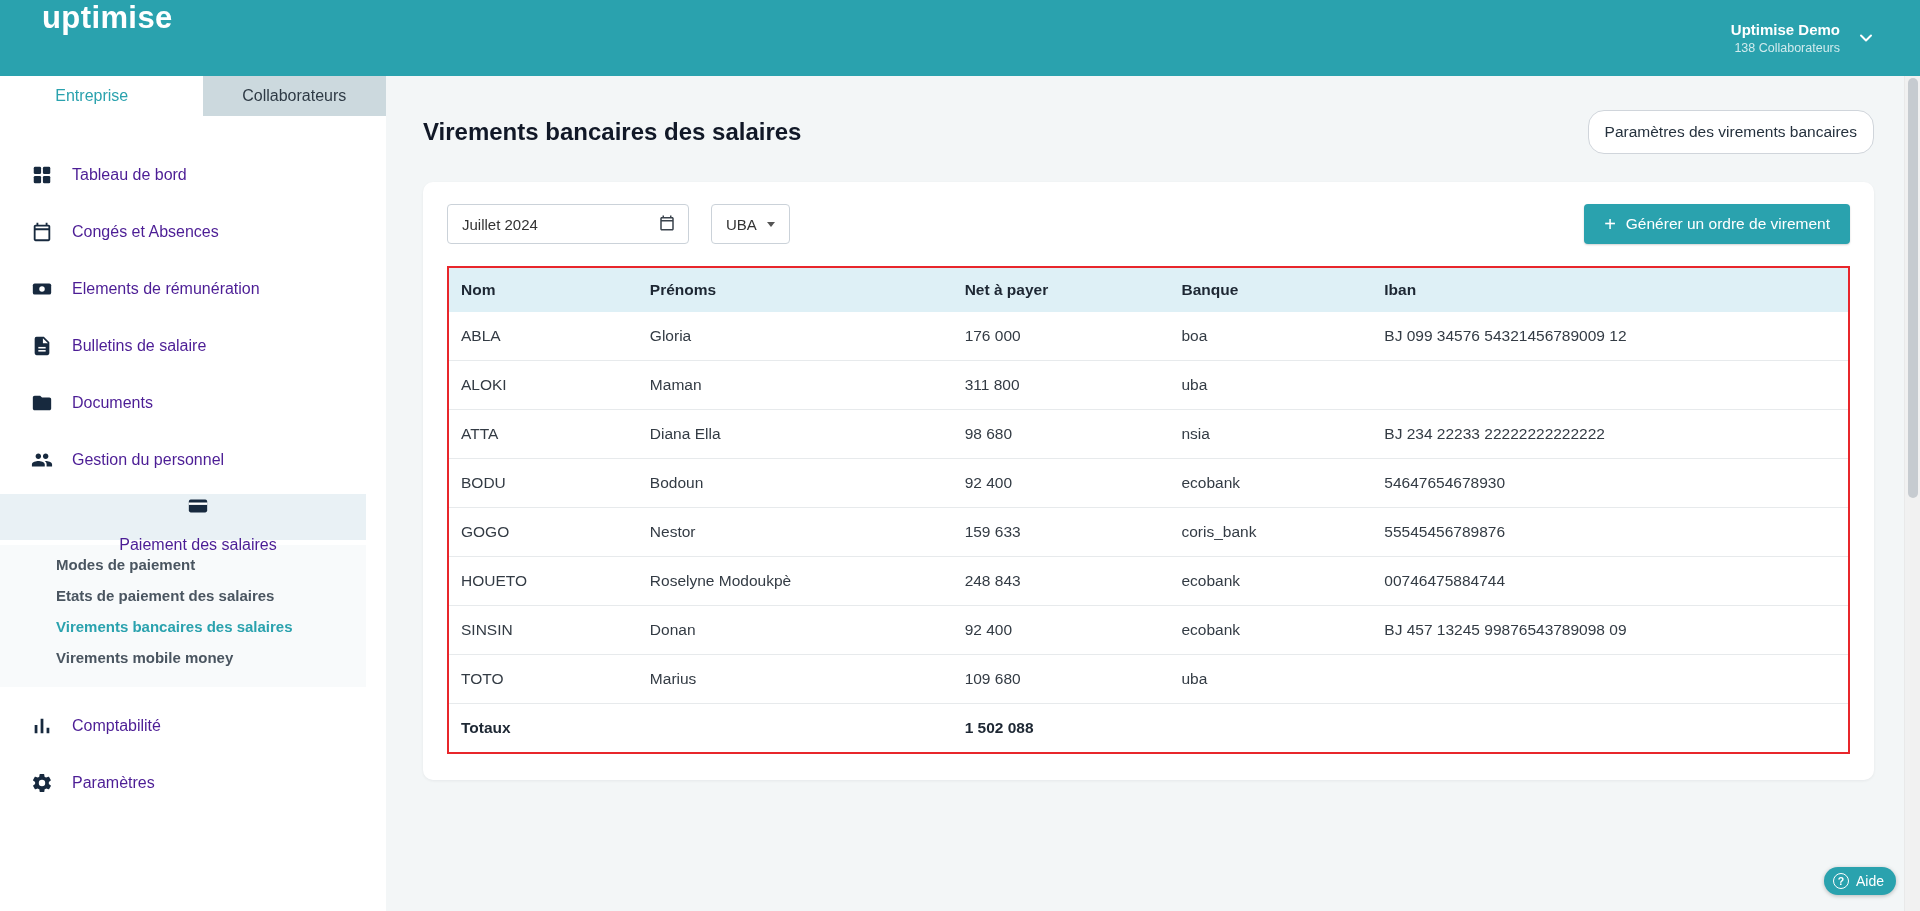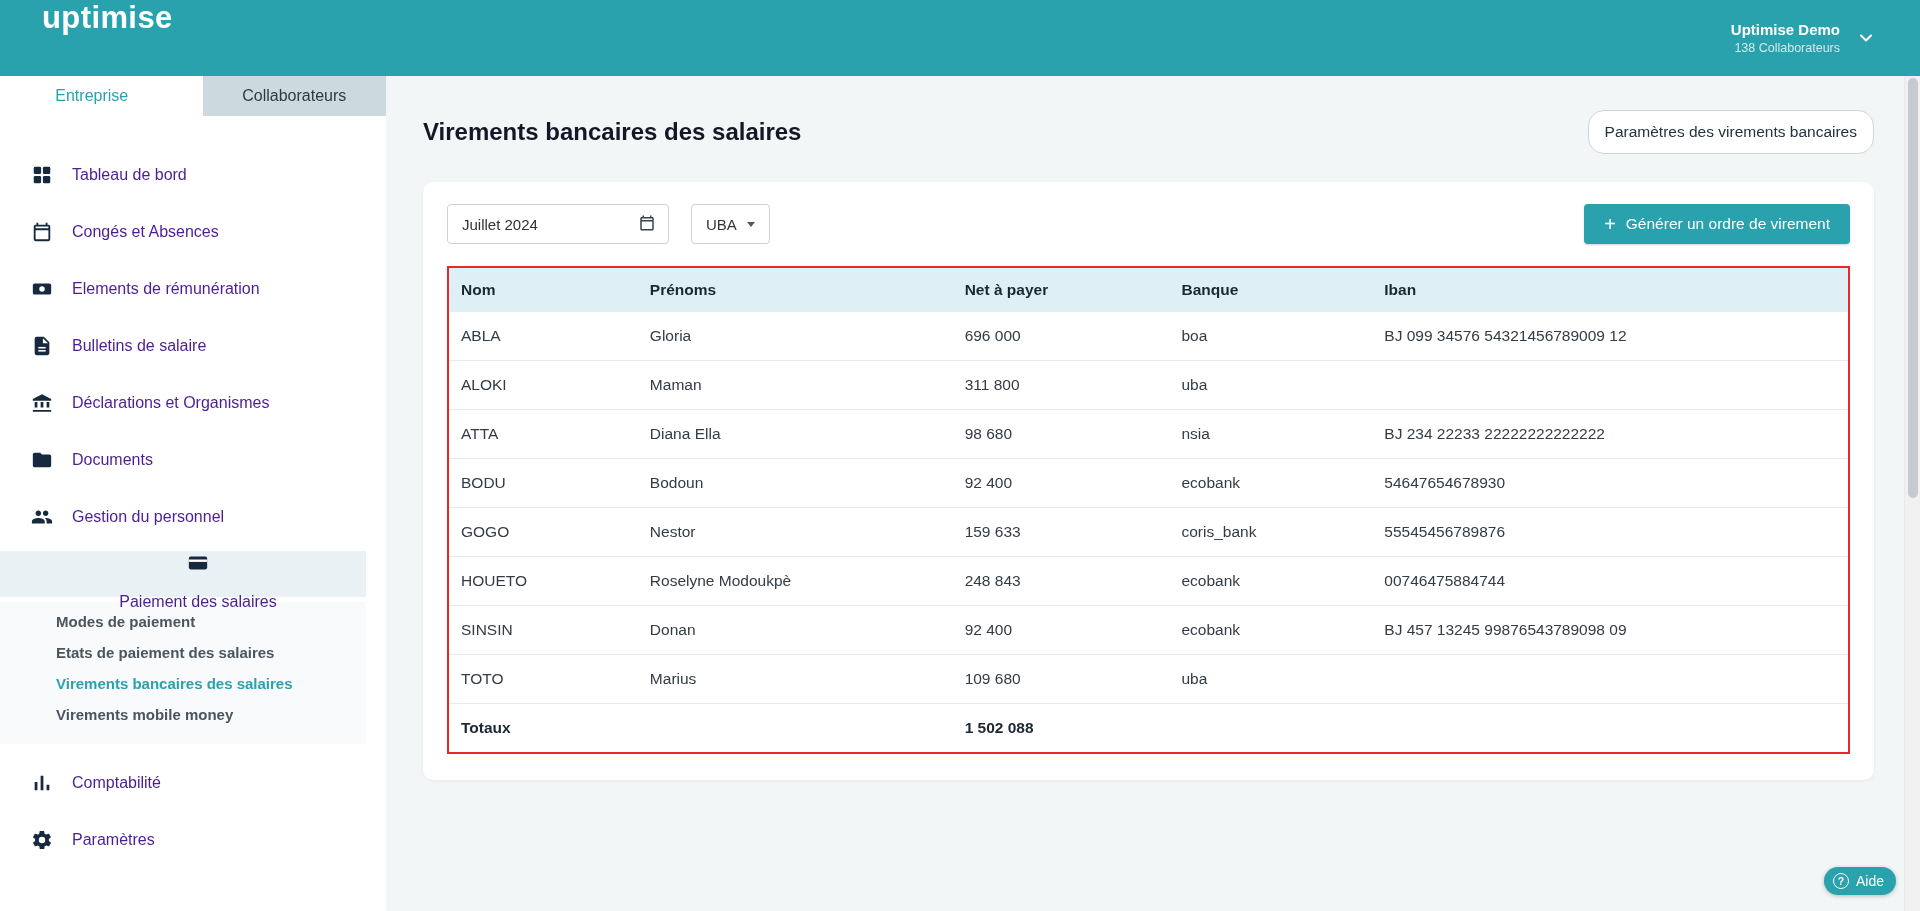--- a/index.html
+++ b/index.html
@@ -62,21 +62,21 @@
     padding: 12px 16px; font-size: 15.5px; color: #26323E; cursor: pointer;
     font-family: inherit;
   }
 
   .card {
     background: #fff; border-radius: 10px; margin-top: 28px;
     padding: 22px 24px 26px; box-shadow: 0 1px 3px rgba(16,24,40,.06);
   }
   .filters-row { display: flex; align-items: center; margin-bottom: 22px; }
   .date-input {
-    width: 222px; height: 40px; border: 1px solid #CBD2D9; border-radius: 4px;
+    width: 242px; height: 40px; border: 1px solid #CBD2D9; border-radius: 4px;
     display: flex; align-items: center; justify-content: space-between;
     padding: 0 12px 0 14px; font-size: 15px; color: #333; cursor: pointer; background: #fff;
   }
   .bank-select {
     margin-left: 22px; height: 40px; border: 1px solid #CBD2D9; border-radius: 4px;
     display: flex; align-items: center; gap: 10px; padding: 0 14px;
     font-size: 15px; color: #333; cursor: pointer; background: #fff;
   }
   .caret {
     width: 0; height: 0; border-left: 4.5px solid transparent;
@@ -185,28 +185,20 @@
         <span class="nicon">
           <svg width="22" height="22" viewBox="0 0 24 24" fill="#17293E">
               <path d="M14 2H6a2 2 0 0 0-2 2v16a2 2 0 0 0 2 2h12a2 2 0 0 0 2-2V8l-6-6zm-1 7V3.5L18.5 9H13z"></path>
               <rect x="8" y="13" width="8" height="1.7" fill="#fff"></rect>
               <rect x="8" y="16.4" width="8" height="1.7" fill="#fff"></rect>
             </svg>
         </span>
         <span class="nlabel">Bulletins de salaire</span>
       </div>
 
-      <div class="nav-item">
-        <span class="nicon">
-          <svg width="22" height="22" viewBox="0 0 24 24" fill="#17293E">
-              <path d="M12 2.5L2 7.5v2h20v-2l-10-5zM4 11v6h3v-6H4zm6.5 0v6h3v-6h-3zm6.5 0v6h3v-6h-3zM2 19.5v2h20v-2H2z"></path>
-            </svg>
-        </span>
-        <span class="nlabel">Déclarations et Organismes</span>
-      </div>
 
       <div class="nav-item">
         <span class="nicon">
           <svg width="22" height="22" viewBox="0 0 24 24" fill="#17293E">
               <path d="M10 4H4c-1.1 0-2 .9-2 2v12c0 1.1.9 2 2 2h16c1.1 0 2-.9 2-2V8c0-1.1-.9-2-2-2h-8l-2-2z"></path>
             </svg>
         </span>
         <span class="nlabel">Documents</span>
       </div>
 
@@ -298,21 +290,21 @@
               <th>Prénoms</th>
               <th>Net à payer</th>
               <th>Banque</th>
               <th>Iban</th>
             </tr>
           </thead>
           <tbody>
               <tr>
                 <td>ABLA</td>
                 <td>Gloria</td>
-                <td>696 000</td>
+                <td>176 000</td>
                 <td>boa</td>
                 <td>BJ 099 34576 54321456789009 12</td>
               </tr>
               <tr>
                 <td>ALOKI</td>
                 <td>Maman</td>
                 <td>311 800</td>
                 <td>uba</td>
                 <td></td>
               </tr>

